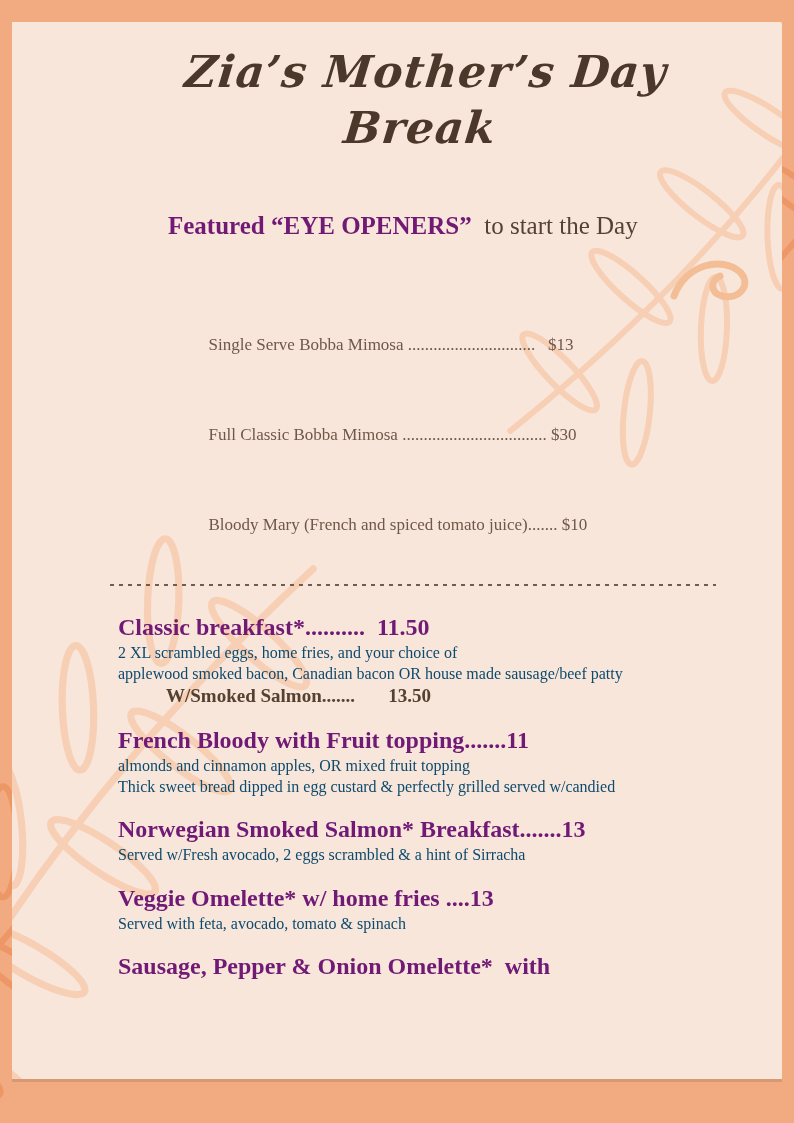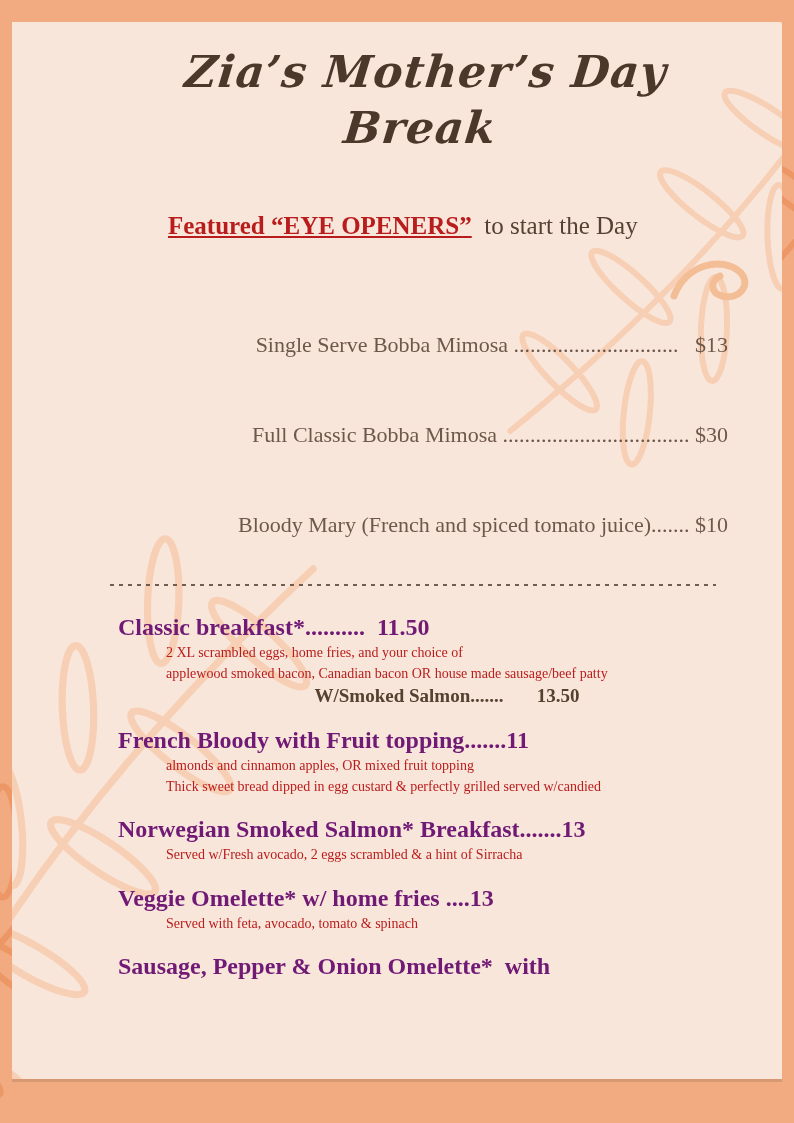--- a/index.html
+++ b/index.html
@@ -28,36 +28,36 @@
   }
   .content{position:relative;padding:0 54px 0 106px;color:#4a372a;}
 
   .menu-title{
     margin-top:22px;text-align:center;
     font-family:"DejaVu Serif", serif;font-style:italic;font-weight:bold;
     font-size:44px;line-height:56px;letter-spacing:1px;color:#4b382a;
     transform:skewX(-6deg);
   }
   .featured{margin-top:22px;font-size:25px;line-height:32px;white-space:pre-wrap;color:#554234;}
-  .featured .bold{font-weight:bold;color:#b91c1c;text-decoration:underline;}
+  .featured .bold{font-weight:bold;color:#701a75;}
 
-  .drinks{margin:26px 0 0 48px;font-size:22px;line-height:30px;color:#6e584a;text-align:right;}
+  .drinks{margin:26px 0 0 48px;font-size:17px;line-height:30px;color:#6e584a;}
   .drink-row{white-space:pre-wrap;}
 
   .divider{
     margin:14px 0 0 -8px;height:2px;width:606px;
     background:repeating-linear-gradient(90deg,#6f5d50 0 4px,transparent 4px 9px);
   }
 
   .item{margin-top:17px;}
   .item.first{margin-top:26px;}
   .item-title{font-size:24px;font-weight:bold;line-height:31px;color:#701a75;white-space:pre-wrap;}
-  .item-desc{margin-left:48px;font-size:14px;line-height:20.5px;color:#b91c1c;white-space:pre-wrap;}
+  .item-desc{font-size:16px;line-height:20.5px;color:#0c4a6e;white-space:pre-wrap;}
   .item-desc.gap{margin-top:12px;}
-  .item-addon{margin-left:48px;font-size:19px;font-weight:bold;line-height:24px;color:#55412f;white-space:pre-wrap;text-align:center;}
+  .item-addon{margin-left:48px;font-size:19px;font-weight:bold;line-height:24px;color:#55412f;white-space:pre-wrap;}
   .defs-holder{position:absolute;width:0;height:0;}
 </style>
 </head>
 <body>
 
 <svg class="defs-holder" aria-hidden="true">
   <defs>
     <g id="branchShape" fill="none" stroke="currentColor" stroke-width="6" stroke-linecap="round">
       <path d="M292,6 C240,170 150,340 8,514"></path>
       <ellipse rx="52" ry="13" transform="translate(284,34) rotate(62)"></ellipse>

